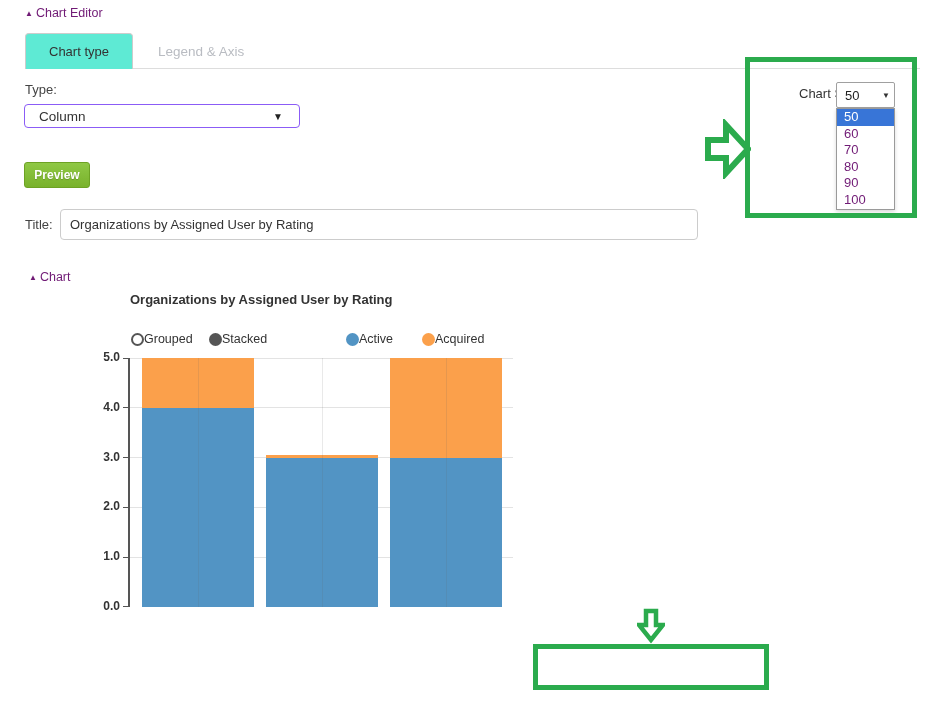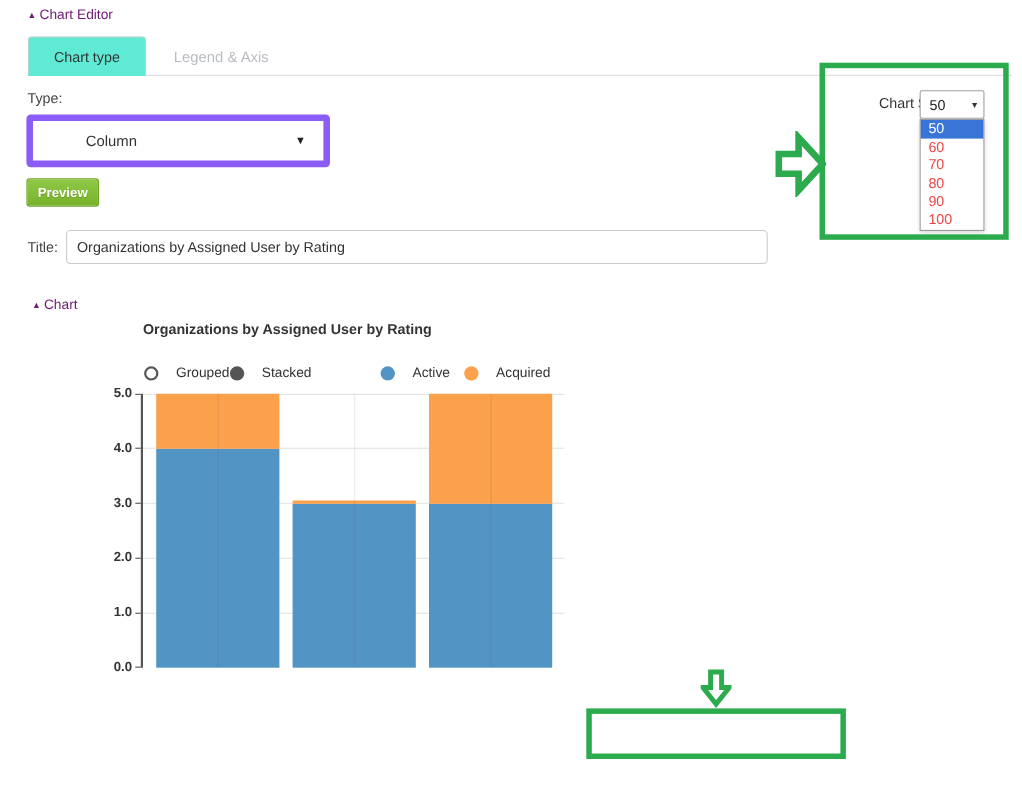--- a/index.html
+++ b/index.html
@@ -19,23 +19,23 @@
     left:25px; top:33px; width:108px; height:36px; background:#5eead4;
     border:1px solid #ccc; border-bottom:none; border-radius:4px 4px 0 0;
     z-index:2; display:flex; align-items:center; justify-content:center;
     font-size:13px; color:#333; cursor:default;
   }
   .tab-inactive { left:158px; top:44px; font-size:13.5px; color:#b9bcc2; cursor:pointer; }
 
   .field-label { font-size:13px; color:#444; }
 
   .select-type {
-    left:24px; top:104px; width:276px; height:48px; background:#fff;
-    border:6px solid #8b5cf6; border-radius:4px; cursor:pointer;
-    display:flex; align-items:center; font-size:13.5px; color:#333;padding-left:34px;
+    left:24px; top:104px; width:276px; height:24px; background:#fff;
+    border:1px solid #8b5cf6; border-radius:4px; cursor:pointer;
+    display:flex; align-items:center; font-size:13.5px; color:#333;
   }
   .select-type .val { margin-left:14px; }
   .select-type .caret { position:absolute; right:16px; font-size:10px; color:#222; }
 
   .btn-preview {
     left:24px; top:162px; width:66px; height:26px;
     background:linear-gradient(#8fc845,#79b22c); border:1px solid #6da224;
     border-radius:3px; color:#fff; font-size:12px; font-weight:bold;
     display:flex; align-items:center; justify-content:center; cursor:pointer;
     text-shadow:0 1px 1px rgba(0,0,0,.2);
@@ -55,27 +55,27 @@
     left:836px; top:82px; width:59px; height:26px; background:#fff;
     border:1px solid #a0a0a0; border-radius:2px; z-index:4; cursor:pointer;
     display:flex; align-items:center; font-size:13px; color:#222;
   }
   .size-select .val { margin-left:8px; }
   .size-select .caret { position:absolute; right:4px; font-size:8px; color:#333; }
   .size-options {
     left:836px; top:108px; width:59px; background:#fff; z-index:5;
     border:1px solid #9a9a9a; box-shadow:0 2px 4px rgba(0,0,0,.15);
   }
-  .size-option { height:16.6px; line-height:16.6px; padding-left:7px; font-size:13px; color:#ef4444; cursor:pointer; }
+  .size-option { height:16.6px; line-height:16.6px; padding-left:7px; font-size:13px; color:#701a75; cursor:pointer; }
 
   .arrow-svg { z-index:11; pointer-events:none; }
 
   
   .chart-title { left:130px; top:292px; font-size:13px; font-weight:bold; color:#333; }
-  .legend-item { top:332px; display:flex; align-items:center; gap:16px; font-size:12.5px; color:#333; cursor:pointer; }
+  .legend-item { top:332px; display:flex; align-items:center; gap:0; font-size:12.5px; color:#333; cursor:pointer; }
   .dot { width:13px; height:13px; border-radius:50%; flex:0 0 auto; }
   .dot-open { background:#fff; border:2.5px solid #555; }
   .dot-filled { background:#555; }
 
   .plot { left:128px; top:358px; width:385px; height:249px; }
   .yaxis { position:absolute; left:0; top:0; width:2px; height:249px; background:#555; }
   .hgrid { position:absolute; left:2px; width:383px; height:1px; background:#e3e3e3; }
   .ytick { position:absolute; left:-5px; width:5px; height:1px; background:#555; }
   .ylab { position:absolute; left:-44px; width:36px; text-align:right; font-size:12px; font-weight:bold; color:#333; }
   .seg { position:absolute; z-index:1; }

